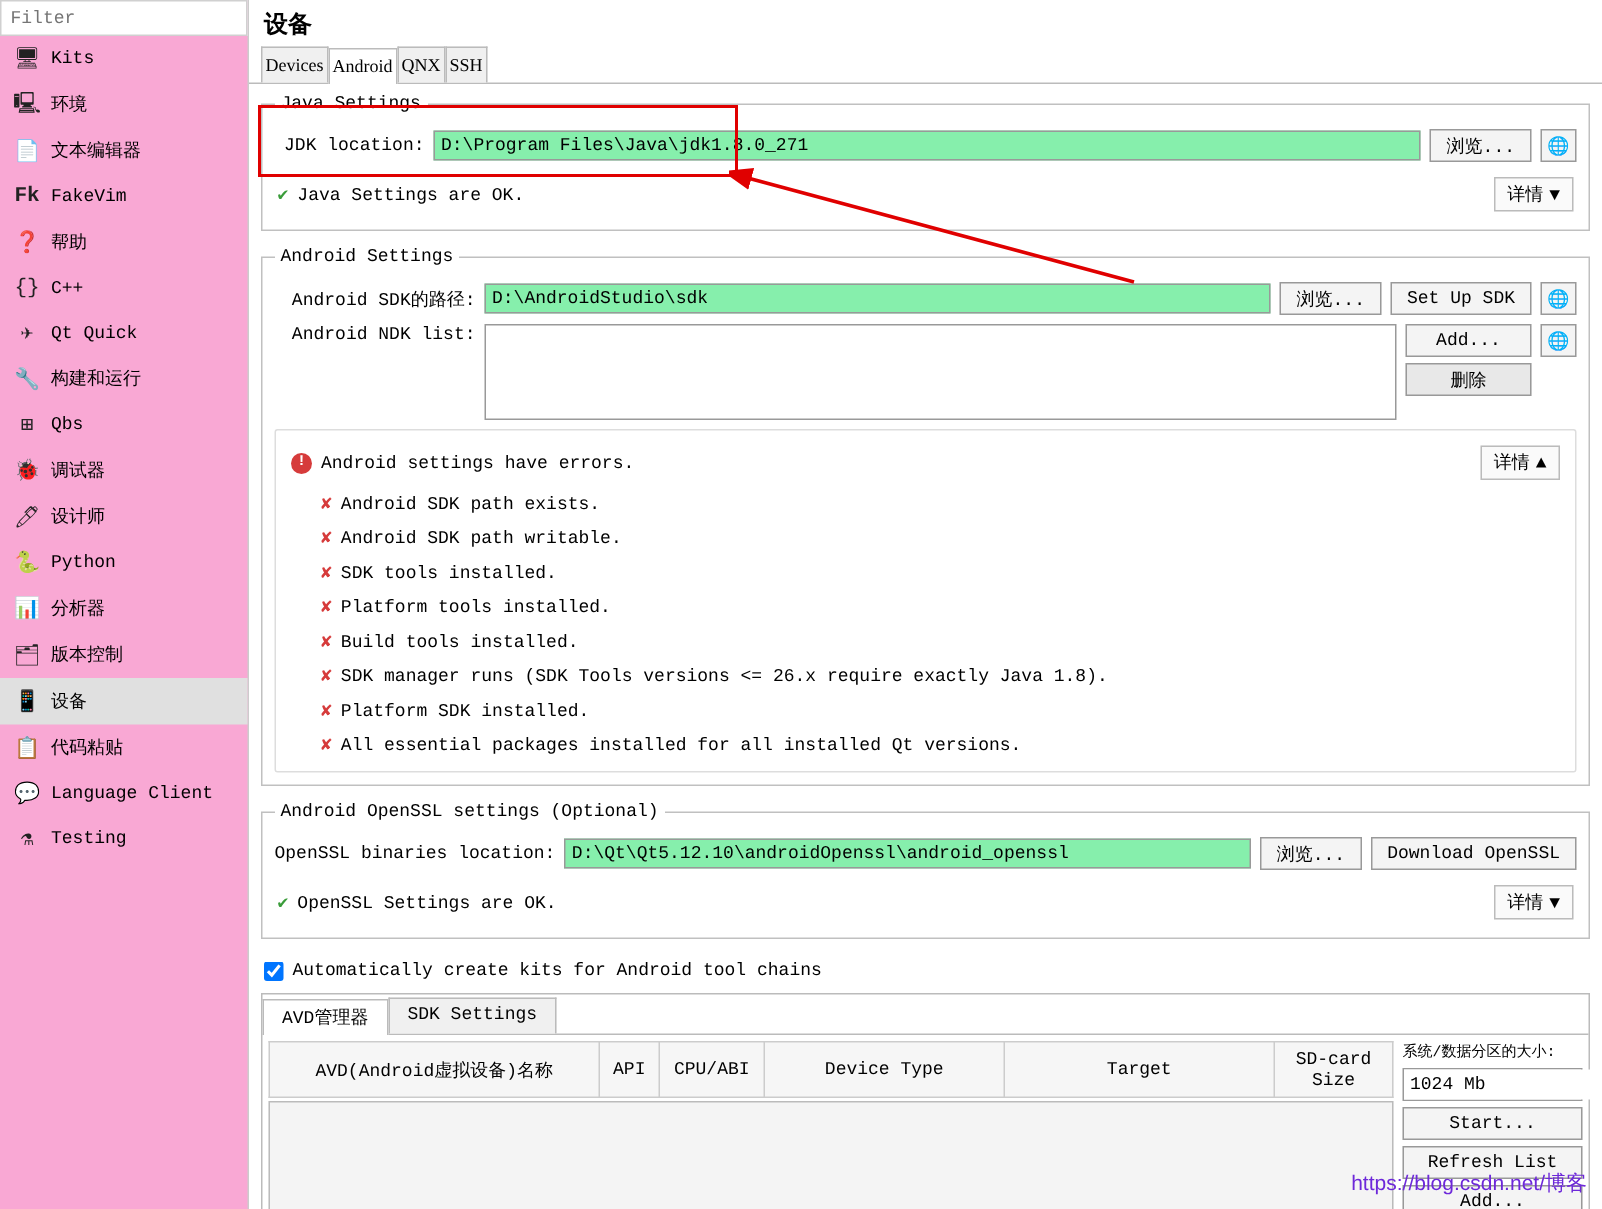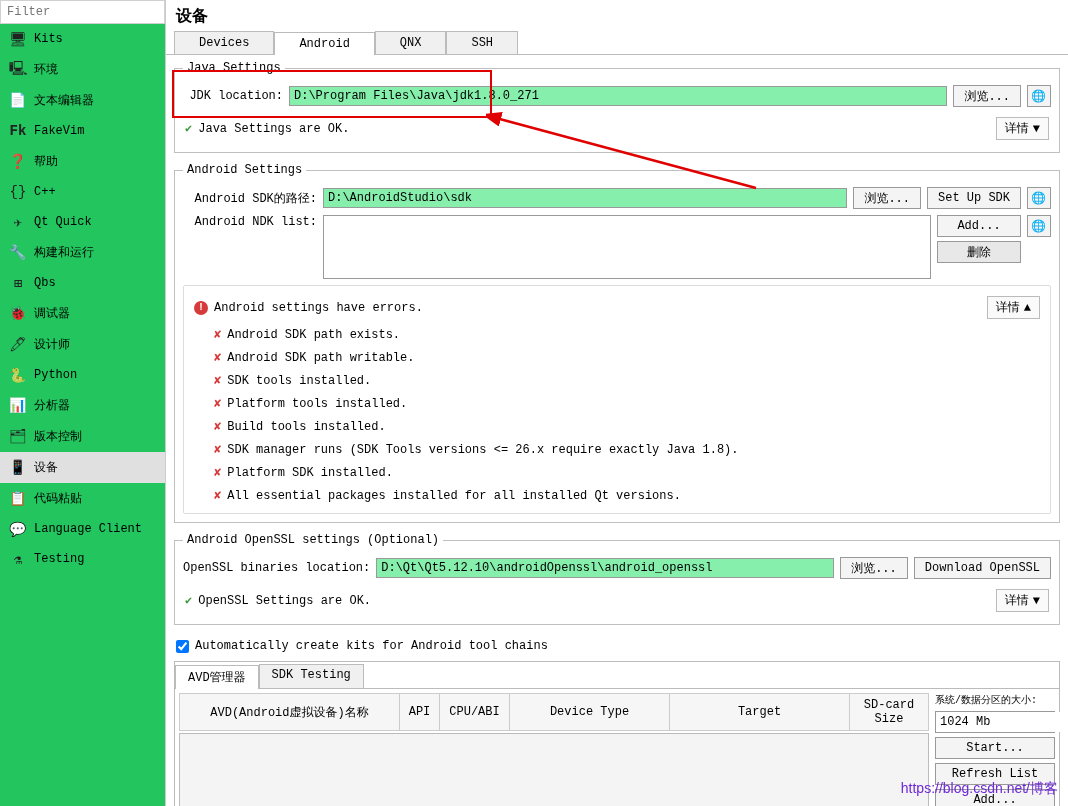--- a/index.html
+++ b/index.html
@@ -1,26 +1,26 @@
 <!DOCTYPE html>
 <html><head>
 <meta charset="utf-8">
 <style>
 * { box-sizing: border-box; margin: 0; padding: 0; }
 body { font-family: "NSimSun","SimSun","Courier New",monospace; font-size: 12px; background: #fff; color: #000; width: 1068px; height: 806px; overflow: hidden; display: flex; }
-.sidebar { width: 166px; border-right: 1px solid #ccc; display: flex; flex-direction: column; background: #22c55e; }
+.sidebar { width: 166px; border-right: 1px solid #ccc; display: flex; flex-direction: column; background: #f9a8d4; }
 .filter { border: 1px solid #d0d0d0; margin: 0; padding: 4px 6px; height: 24px; font-family: inherit; font-size: 12px; color: #888; background: #fff; }
 .nav { list-style: none; }
 .nav li { display: flex; align-items: center; gap: 8px; padding: 7px 10px; cursor: default; }
 .nav li.active { background: #e0e0e0; }
 .nav .icon { width: 16px; height: 16px; display: inline-flex; align-items: center; justify-content: center; color: #222; font-size: 14px; }
 .main { flex: 1; display: flex; flex-direction: column; overflow: hidden; }
 .title { font-size: 16px; font-weight: bold; padding: 6px 10px 4px; }
 .tabs { display: flex; border-bottom: 1px solid #bbb; padding-left: 8px; margin-bottom: 6px; }
-.tab { padding: 4px 24px; border: 1px solid #bbb; border-bottom: none; background: #f0f0f0; margin-right: 0; font-family: Liberation Mono, monospace; }
+.tab { padding: 4px 2px; border: 1px solid #bbb; border-bottom: none; background: #f0f0f0; margin-right: 0; font-family: Liberation Serif, serif; }
 .tab.active { background: #fff; position: relative; top: 1px; }
 .content { padding: 0 8px 8px 8px; overflow: auto; }
 fieldset { border: 1px solid #c0c0c0; margin-bottom: 10px; padding: 10px 8px 8px 8px; font-family: inherit; }
 legend { padding: 0 4px; font-family: inherit; }
 .row { display: flex; align-items: center; gap: 6px; margin-bottom: 6px; }
 .label { font-family: inherit; white-space: nowrap; min-width: 100px; text-align: right; }
 .label-wide { min-width: 134px; }
 input[type=text] { flex: 1; border: 1px solid #999; padding: 2px 4px; font-family: inherit; font-size: 12px; height: 20px; background: #86efac; }
 .btn { border: 1px solid #999; background: #f4f4f4; padding: 2px 10px; font-family: inherit; font-size: 12px; height: 22px; min-width: 60px; cursor: pointer; }
 .btn-wide { min-width: 120px; }
@@ -242,21 +242,21 @@
     </fieldset>
 
     <div class="status-row" style="margin:4px 0">
       <input type="checkbox" checked="" style="">
       <span>Automatically create kits for Android tool chains</span>
     </div>
 
     <div style="border:1px solid #bbb;padding-top:2px">
       <div class="subtabs">
         <div class="subtab active">AVD管理器</div>
-        <div class="subtab">SDK Testing</div>
+        <div class="subtab">SDK Settings</div>
       </div>
       <div style="display:flex;gap:6px;padding:4px">
         <div style="flex:1">
           <table class="avd">
             <tbody>
                 <tr>
               <th style="width:220px">AVD(Android虚拟设备)名称</th>
               <th style="width:40px">API</th>
               <th style="width:70px">CPU/ABI</th>
               <th style="width:160px">Device Type</th>

